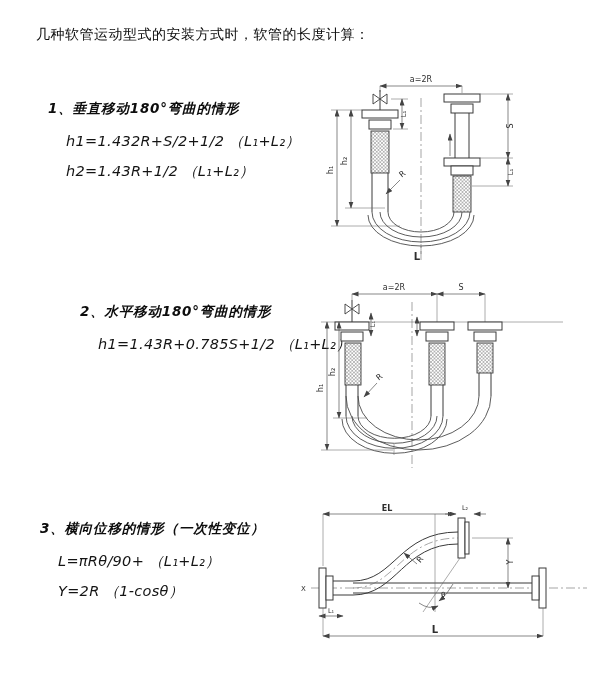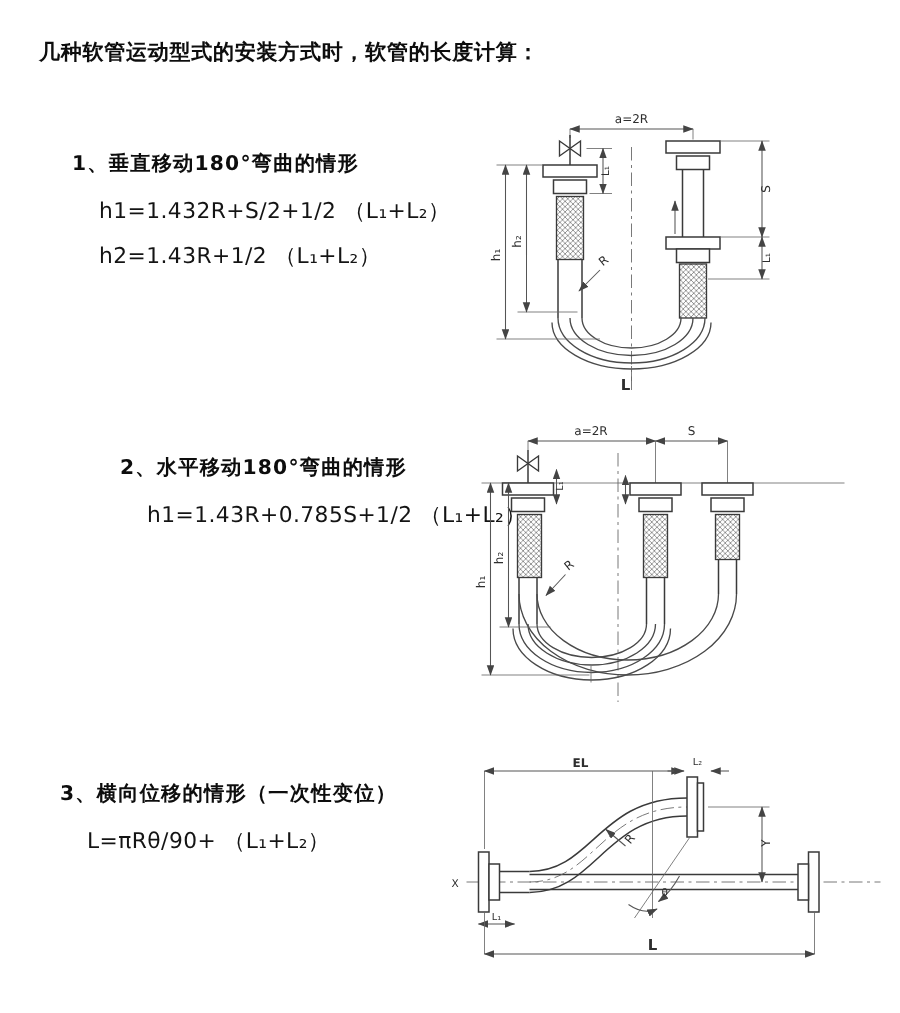--- a/index.html
+++ b/index.html
@@ -1,24 +1,24 @@
 <!DOCTYPE html>
 <html><head>
 <meta charset="utf-8">
 <style>
   html,body{margin:0;padding:0;}
   body{
     width:600px;height:675px;background:#ffffff;position:relative;overflow:hidden;
     font-family:"DejaVu Sans","Liberation Sans",sans-serif;color:#111;
   }
   .title{
-    position:absolute;left:26px;top:26px;font-size:14px;font-weight:bold;
+    position:absolute;left:36px;top:26px;font-size:14px;font-weight:normal;
     letter-spacing:.5px;color:#0d0d0d;
   }
-  .sec{position:absolute;}
+  .sec{position:absolute;font-style:italic;}
   .sec .heading{font-size:13.5px;font-weight:bold;letter-spacing:.8px;color:#0d0d0d;margin-bottom:8px;}
   .sec .formulas{padding-left:18px;}
   .sec .formula{font-size:14.5px;line-height:30px;letter-spacing:.3px;color:#141414;white-space:nowrap;}
   .sec1{left:48px;top:100px;}
   .sec2{left:40px;top:303px;margin-left:40px;}
   .sec3{left:40px;top:520px;}
   .diag{position:absolute;}
   .d1{left:305px;top:66px;}
   .d2{left:305px;top:278px;}
   .d3{left:295px;top:500px;}
@@ -51,20 +51,21 @@
   <div class="heading">2、水平移动180°弯曲的情形</div>
   <div class="formulas">
     <div class="formula">h1=1.43R+0.785S+1/2 （L₁+L₂）</div>
   </div>
 </section>
 
 <section class="sec sec3">
   <div class="heading">3、横向位移的情形（一次性变位）</div>
   <div class="formulas">
     <div class="formula">L=πRθ/90+ （L₁+L₂）</div>
+    <div class="formula">Y=2R （1-cosθ）</div>
   </div>
 </section>
 
 <svg class="diag d1" width="295" height="200" viewBox="0 0 295 200">
   <defs>
     <pattern id="braidp" patternUnits="userSpaceOnUse" width="3.5" height="3.5">
       <path d="M0,0 L3.5,3.5 M3.5,0 L0,3.5" stroke="#777" stroke-width="0.5"></path>
     </pattern>
     <marker id="arr" markerWidth="8" markerHeight="8" refX="6.5" refY="2.5" orient="auto-start-reverse" markerUnits="userSpaceOnUse">
       <path d="M0,0 L7,2.5 L0,5 z" fill="#444"></path>

